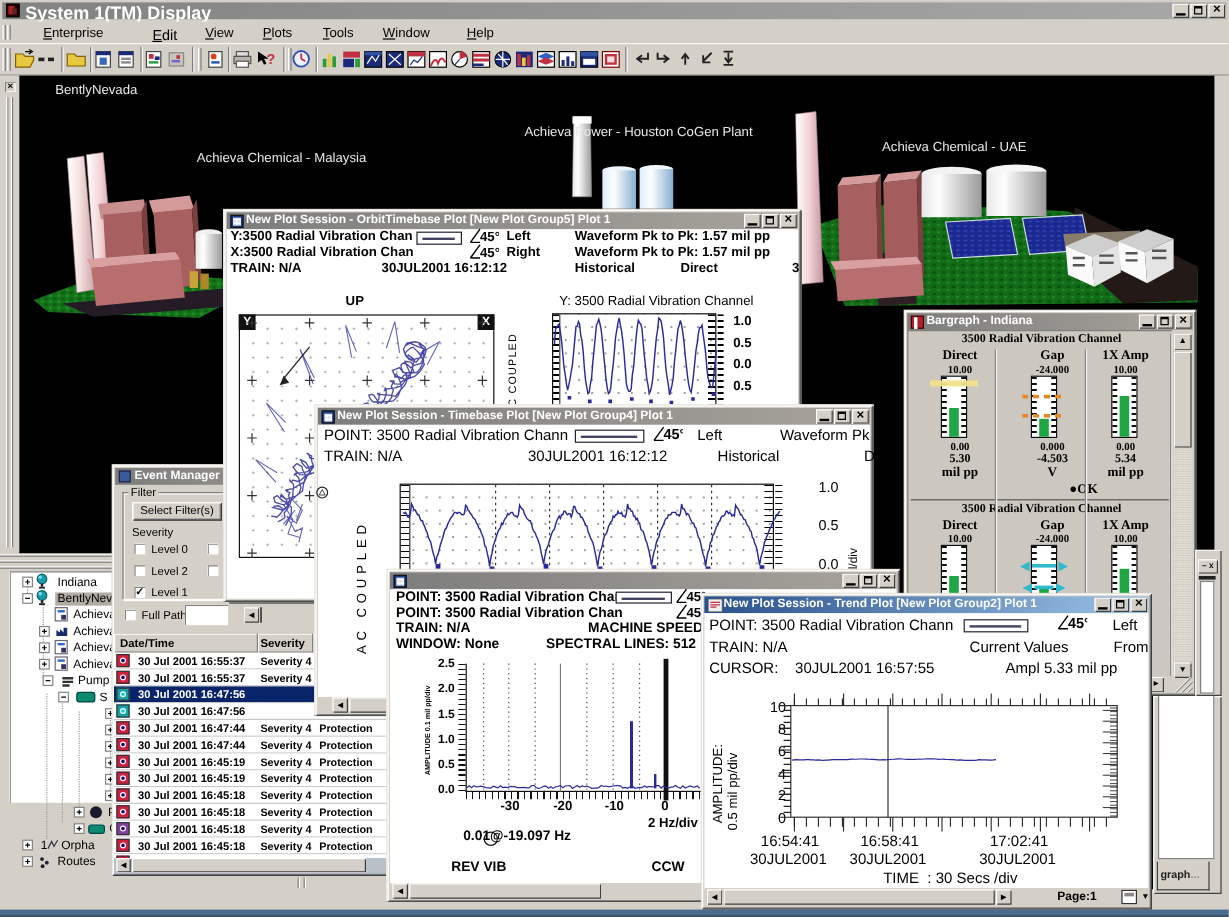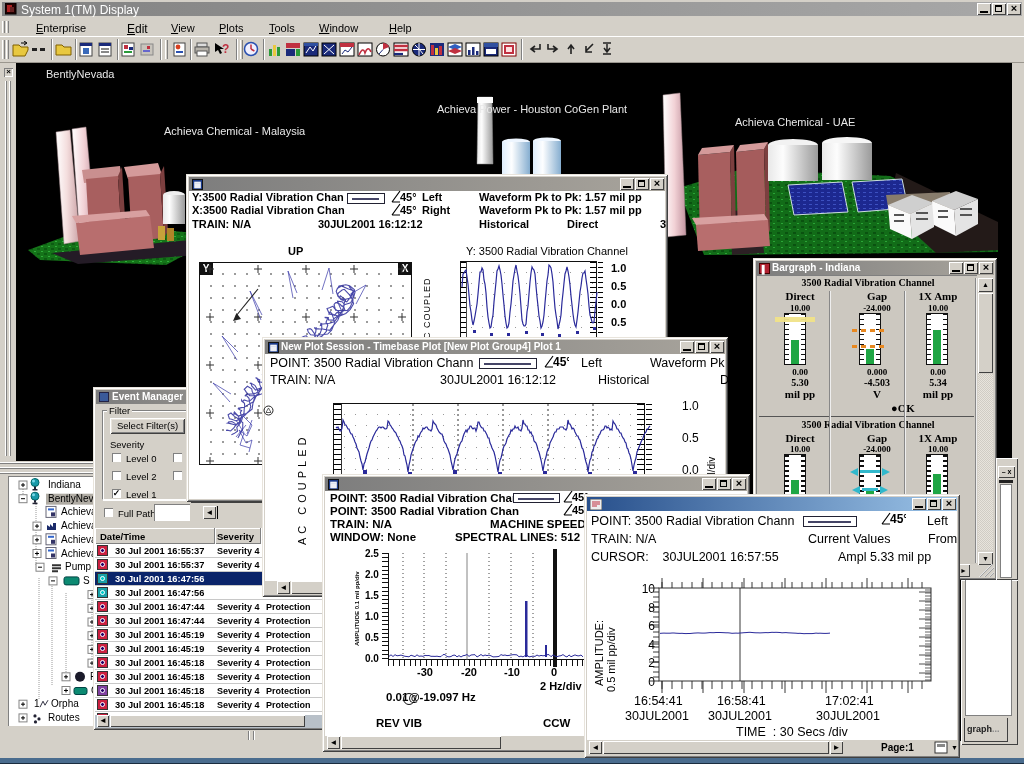--- a/index.html
+++ b/index.html
@@ -29,21 +29,21 @@
 <body>
 <div id="scr">
 
 <div class="ab" style="left:0;top:0;width:1024px;height:18px;background:#d4d0c8">
  <div class="ab" style="left:2px;top:2px;right:2px;height:14px;background:linear-gradient(90deg,#828282,#a8a8a8)">
   <svg class="ab" style="left:3px;top:1px" width="12" height="12">
           <rect x="0" y="0" width="11" height="11" fill="#200" stroke="#000"></rect>
           <rect x="2" y="2" width="5" height="7" fill="#a22"></rect>
           <rect x="5" y="4" width="4" height="5" fill="#622"></rect>
         </svg>
-  <span class="t" style="left:19px;top:1px;color:#fff;font-size:12px;font-weight:normal">System 1(TM) Display</span>
+  <span class="t" style="left:19px;top:1px;color:#fff;font-size:15px;font-weight:bold">System 1(TM) Display</span>
   <span class="bns">
           <span class="bn">
             <i></i>
           </span>
           <span class="bn">
             <u></u>
           </span>
           <span class="bn x"></span>
         </span>
  </div>
@@ -315,21 +315,21 @@
 <g stroke="#555" stroke-width="2">
         <path d="M922 148h10M922 154h10M944 146h12M944 152h12"></path>
       </g>
 <text x="421" y="50" fill="#e8e8e8" font-size="11">Achieva Power - Houston CoGen Plant</text>
 </svg>
 
 <div class="ab" style="left:0;top:461px;width:96px;height:269px;background:#d4d0c8">
 <div class="ab" style="left:0;top:1px;width:96px;height:2px;border-top:1px solid #fff;border-bottom:1px solid #808080"></div>
 <div class="ab" style="left:0;top:6px;width:96px;height:2px;border-top:1px solid #fff;border-bottom:1px solid #808080"></div>
 <div class="ab" style="left:0;top:11px;width:96px;height:2px;border-top:1px solid #fff;border-bottom:1px solid #808080"></div>
-<div class="ab" style="left:8px;top:15px;width:88px;height:250px;background:#fff;box-shadow:inset 1px 1px 0 #808080">
+<div class="ab" style="left:8px;top:15px;width:88px;height:193px;background:#fff;box-shadow:inset 1px 1px 0 #808080">
 <svg class="ab" style="left:0;top:0" width="96" height="269" viewBox="0 0 96 269">
           <g stroke="#9a9a9a" stroke-dasharray="1 1">
             <line x1="15" y1="11" x2="15" y2="20"></line>
             <line x1="28" y1="24" x2="28" y2="89"></line>
             <line x1="31" y1="102" x2="31" y2="224"></line>
             <line x1="44" y1="104" x2="44" y2="210"></line>
             <line x1="58" y1="117" x2="58" y2="196"></line>
             <line x1="84" y1="122" x2="84" y2="186"></line>
           </g>
           <rect x="11" y="5.0" width="8" height="8" fill="#fff" stroke="#848484"></rect>
@@ -555,20 +555,21 @@
       </div>
 <div class="ab" style="left:2px;top:328px;width:238px;height:13px;background:#b8c0c8">
 <div class="ab sb" style="left:2px;top:0;width:12px;height:12px;line-height:12px">◄</div>
 <div class="ab" style="left:15px;top:0;width:195px;height:12px;background:#d4d0c8;box-shadow:inset 1px 1px 0 #fff,inset -1px -1px 0 #404040"></div>
 </div>
 </div>
 
 <div class="win" style="left:186px;top:174px;width:482px;height:328px">
 <div class="tb">
         <span class="ab" style="left:3px;top:2px;width:11px;height:11px;background:#1a3a8a;border:1px solid #111;color:#fff;font-size:8px;line-height:10px;text-align:center">▦</span>
+        <span class="tt">New Plot Session - OrbitTimebase Plot [New Plot Group5] Plot 1</span>
 <span class="bns">
           <span class="bn">
             <i></i>
           </span>
           <span class="bn">
             <u></u>
           </span>
           <span class="bn x"></span>
         </span>
       </div>
@@ -876,20 +877,21 @@
 <div class="ab" style="left:16px;top:0;width:160px;height:13px;background:#d4d0c8;box-shadow:inset 1px 1px 0 #fff,inset -1px -1px 0 #404040"></div>
 </div>
 </div>
 
 <div class="win" style="left:584px;top:494px;width:376px;height:264px">
 <div class="tb act">
         <svg class="ab" style="left:3px;top:2px" width="12" height="11">
           <rect width="12" height="11" fill="#eee" stroke="#555"></rect>
           <path d="M2 3h8M2 5h8M2 7h5" stroke="#c03040"></path>
         </svg>
+        <span class="tt">New Plot Session - Trend Plot [New Plot Group2] Plot 1</span>
 <span class="bns">
           <span class="bn">
             <i></i>
           </span>
           <span class="bn">
             <u></u>
           </span>
           <span class="bn x"></span>
         </span>
       </div>

